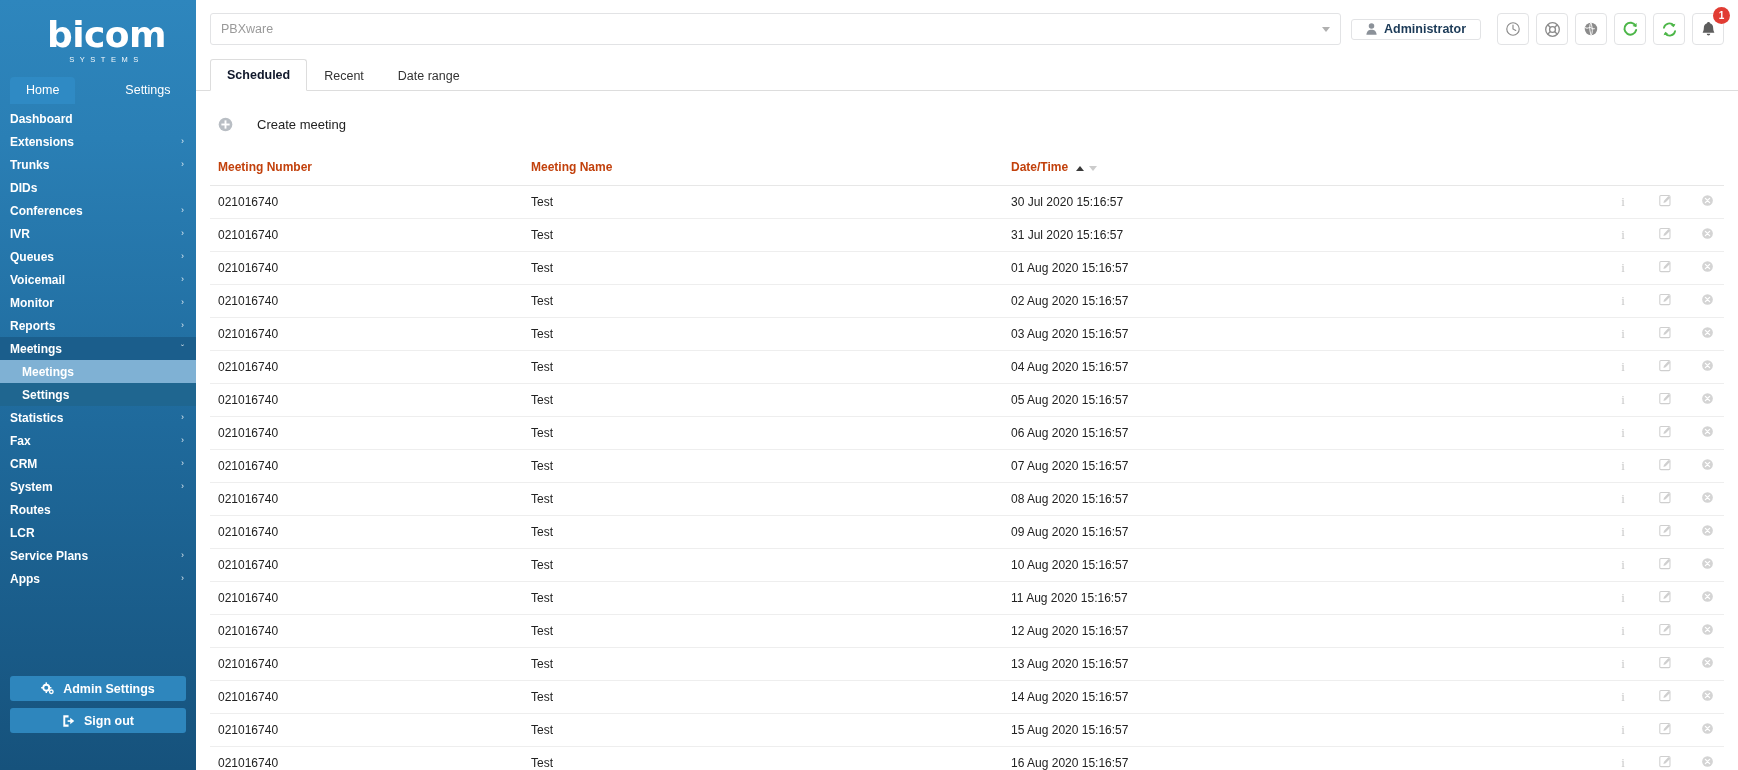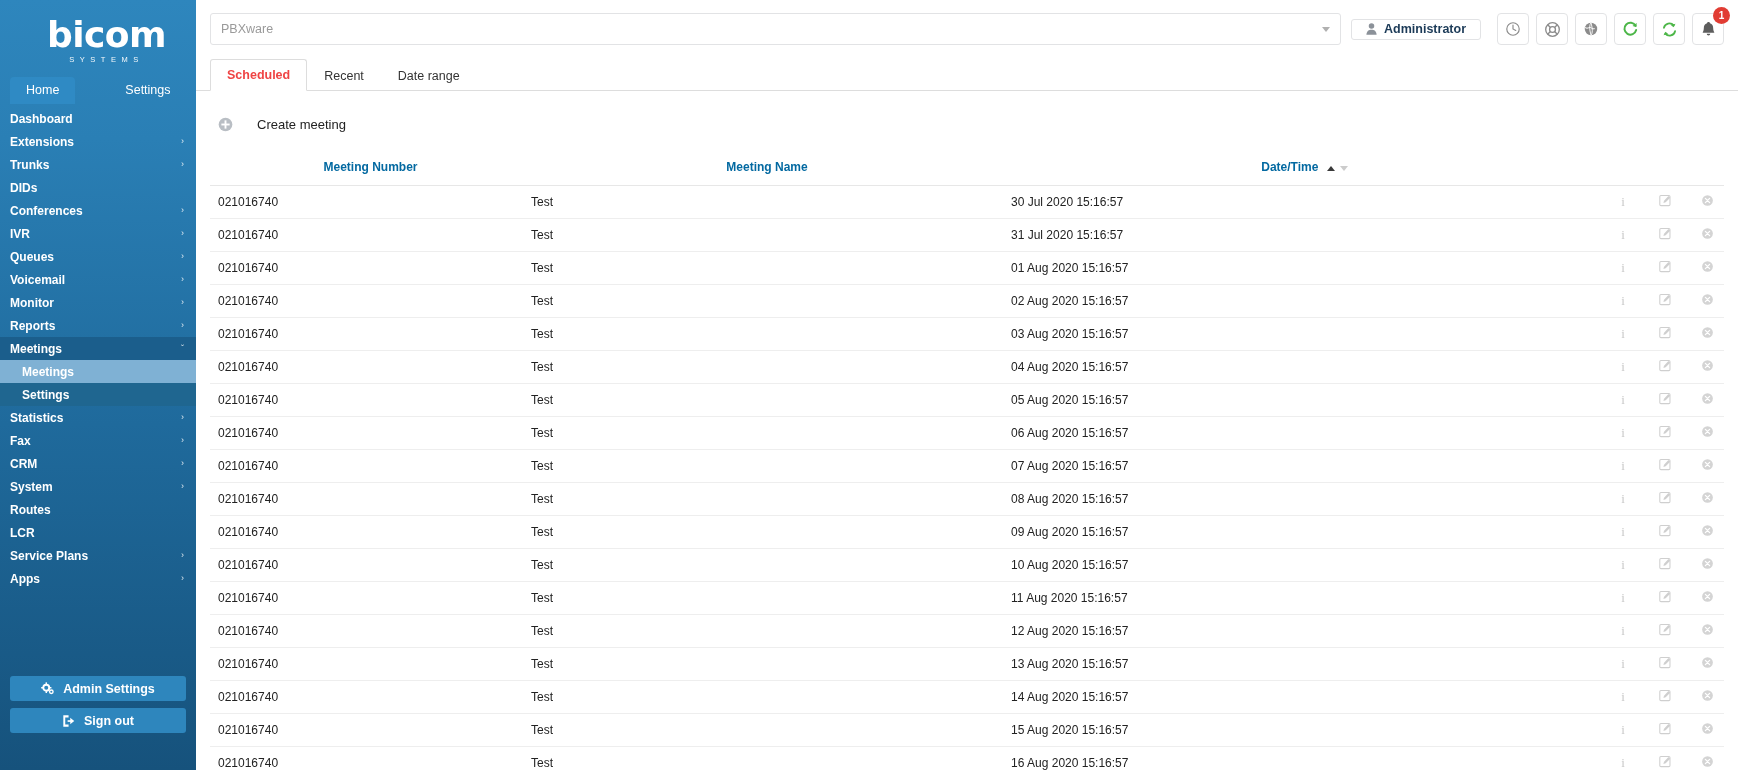--- a/index.html
+++ b/index.html
@@ -220,44 +220,44 @@
     border-bottom: none;
     margin-bottom: -1px;
     white-space: nowrap;
   }
   .tab.active {
     font-weight: bold;
     background: #ffffff;
     border: 1px solid #dddddd;
     border-bottom: 1px solid #ffffff;
     border-radius: 3px 3px 0 0;
-    color: #ef4444;
+    color: #0f172a;
   }
 
   .content { padding: 0 14px; flex: 1; overflow: hidden; }
 
   .create-row {
     display: flex;
     align-items: center;
     gap: 24px;
     padding: 26px 0 22px 8px;
     cursor: pointer;
   }
   .create-label { font-size: 13px; color: #222222; }
 
   table.grid {
     width: 100%;
     border-collapse: collapse;
     table-layout: fixed;
   }
   table.grid th {
-    text-align: center;
+    text-align: left;
     font-size: 12px;
     font-weight: bold;
-    color: #0369a1;
+    color: #c2410c;
     padding: 6px 0 11px 8px;
     border-bottom: 1px solid #e7e7e7;
     white-space: nowrap;
   }
   table.grid td {
     font-size: 12px;
     color: #222222;
     padding: 8px 0 8px 8px;
     border-bottom: 1px solid #eeeeee;
     white-space: nowrap;

